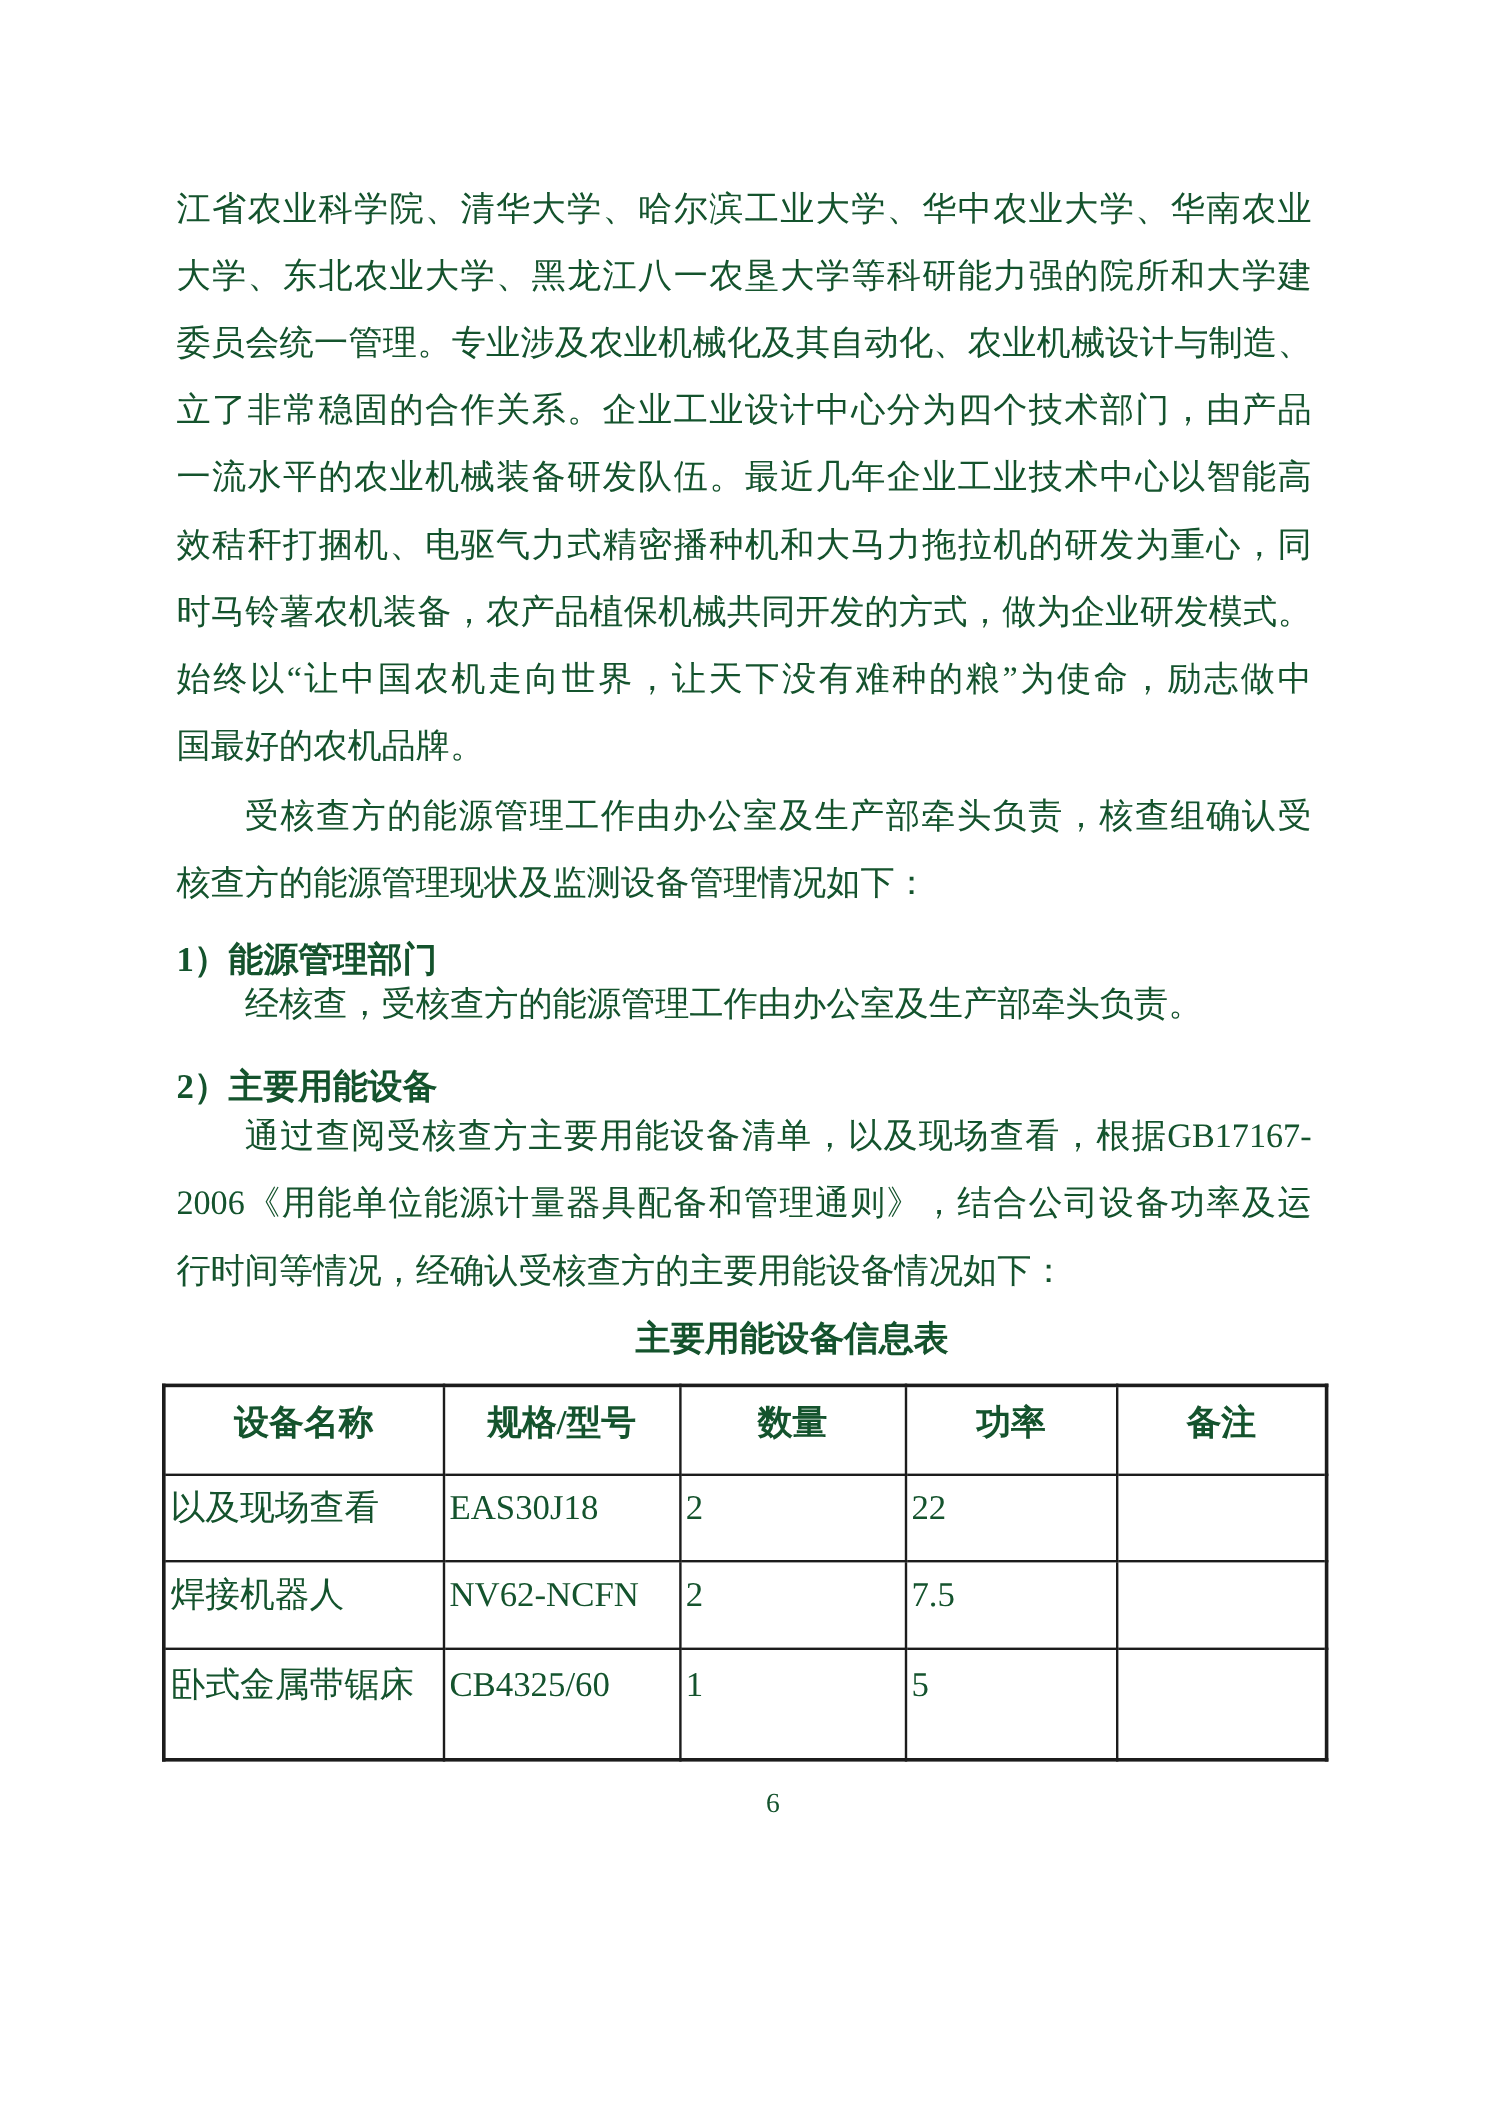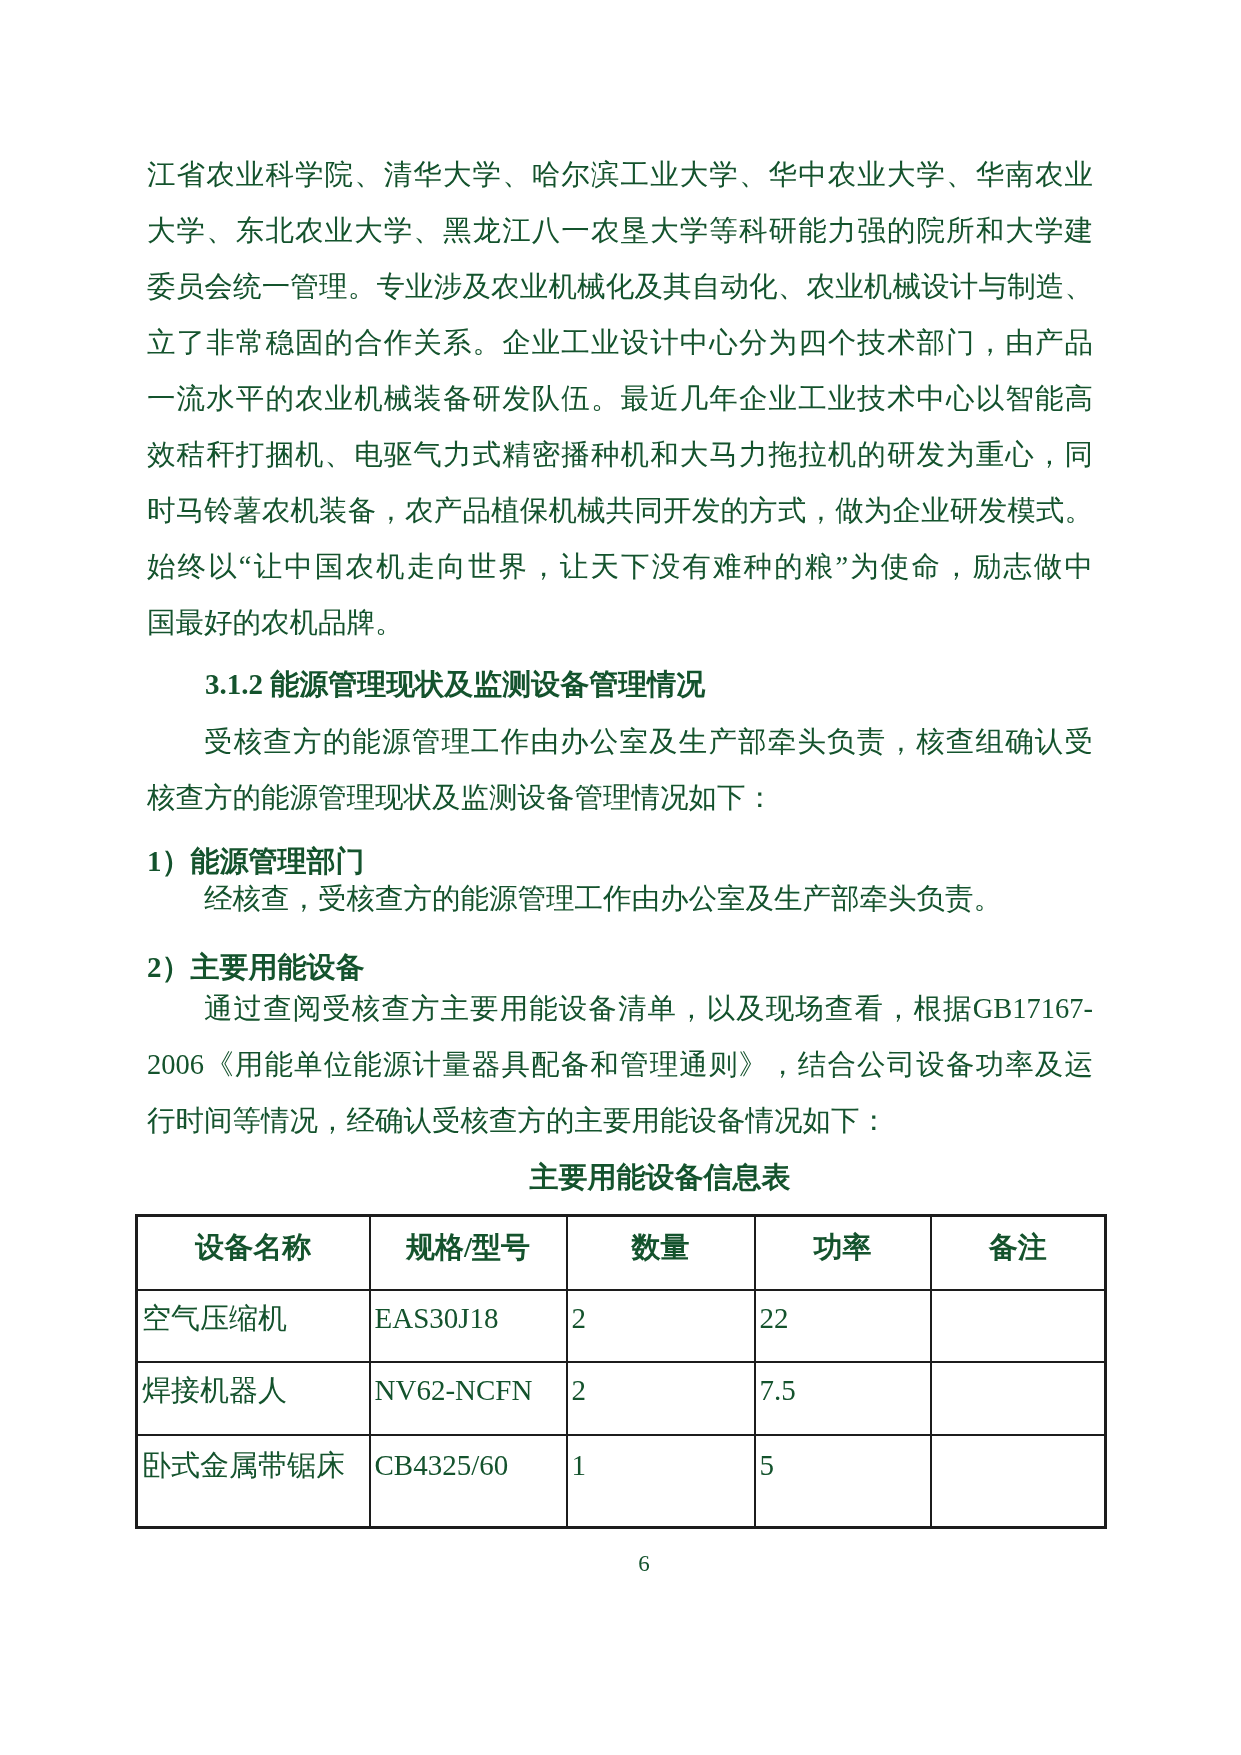--- a/index.html
+++ b/index.html
@@ -109,21 +109,20 @@
       <span class="line j">大学、东北农业大学、黑龙江八一农垦大学等科研能力强的院所和大学建</span>
       <span class="line j">委员会统一管理。专业涉及农业机械化及其自动化、农业机械设计与制造、</span>
       <span class="line j">立了非常稳固的合作关系。企业工业设计中心分为四个技术部门，由产品</span>
       <span class="line j">一流水平的农业机械装备研发队伍。最近几年企业工业技术中心以智能高</span>
       <span class="line j">效秸秆打捆机、电驱气力式精密播种机和大马力拖拉机的研发为重心，同</span>
       <span class="line j">时马铃薯农机装备，农产品植保机械共同开发的方式，做为企业研发模式。</span>
       <span class="line j">始终以“让中国农机走向世界，让天下没有难种的粮”为使命，励志做中</span>
       <span class="line last">国最好的农机品牌。</span>
     </p>
 
-    <h3 class="heading">3.1.2 能源管理现状及监测设备管理情况</h3>
 
     <p class="para mt2">
       <span class="line j indent">受核查方的能源管理工作由办公室及生产部牵头负责，核查组确认受</span>
       <span class="line last">核查方的能源管理现状及监测设备管理情况如下：</span>
     </p>
 
     <h4 class="subheading indent mt7">1）能源管理部门</h4>
 
     <p class="para mneg18">
       <span class="line last indent">经核查，受核查方的能源管理工作由办公室及生产部牵头负责。</span>
@@ -151,21 +150,21 @@
         <tr class="hdr">
           <th>设备名称</th>
           <th>规格/型号</th>
           <th>数量</th>
           <th>功率</th>
           <th>备注</th>
         </tr>
       </thead>
       <tbody>
         <tr class="r1">
-          <td>空气压缩机</td>
+          <td>以及现场查看</td>
           <td>EAS30J18</td>
           <td>2</td>
           <td>22</td>
           <td></td>
         </tr>
         <tr class="r2">
           <td>焊接机器人</td>
           <td>NV62-NCFN</td>
           <td>2</td>
           <td>7.5</td>

